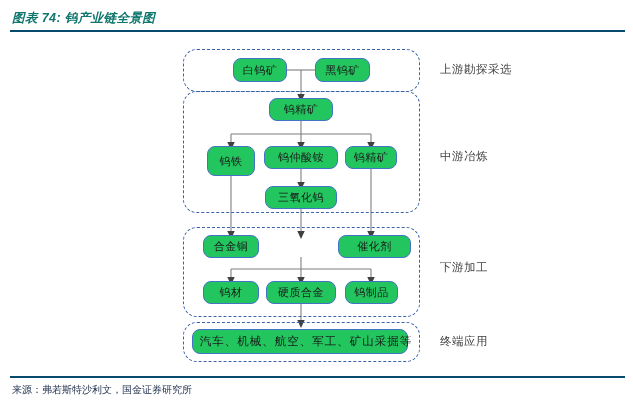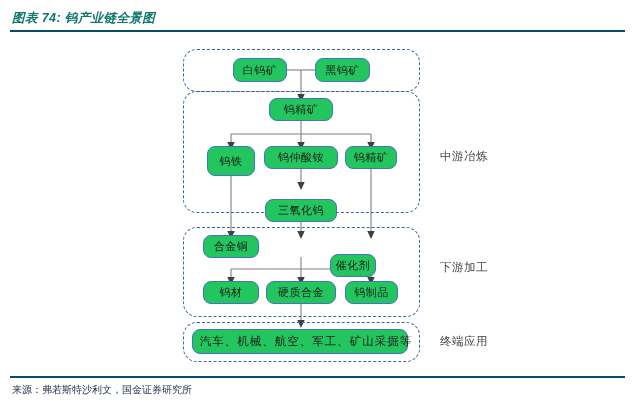--- a/index.html
+++ b/index.html
@@ -154,37 +154,38 @@
 
         <line x1="301" y1="267" x2="301" y2="288" marker-end="url(#ah)"></line>
       </g>
     </svg>
 
     <div class="stage-group" style="left:183px; top:13px; width:237px; height:43px;"></div>
 
     <div class="node" style="left:233px; top:22px; width:54px; height:24px;">白钨矿</div>
     <div class="node" style="left:315px; top:22px; width:55px; height:24px;">黑钨矿</div>
 
+    <div class="stage-label" style="left:440px; top:26px;">上游勘探采选</div>
 
     <div class="stage-group" style="left:183px; top:55px; width:237px; height:122px;"></div>
 
     <div class="node" style="left:269px; top:62px; width:64px; height:23px;">钨精矿</div>
 
     <div class="node" style="left:207px; top:110px; width:48px; height:30px;">钨铁</div>
     <div class="node" style="left:264px; top:110px; width:74px; height:23px;">钨仲酸铵</div>
     <div class="node" style="left:345px; top:110px; width:52px; height:23px;">钨精矿</div>
 
-    <div class="node" style="left:265px; top:150px; width:72px; height:23px;margin-top:13px;">三氧化钨</div>
+    <div class="node" style="left:265px; top:150px; width:72px; height:23px;">三氧化钨</div>
 
     <div class="stage-label" style="left:440px; top:113px;">中游冶炼</div>
 
     <div class="stage-group" style="left:183px; top:191px; width:237px; height:90px;"></div>
 
     <div class="node" style="left:203px; top:199px; width:56px; height:23px;">合金铜</div>
-    <div class="node" style="left:330px; top:199px; width:46px; height:23px;margin-top:19px;">催化剂</div>
+    <div class="node" style="left:338px; top:199px; width:73px; height:23px;">催化剂</div>
 
     <div class="node" style="left:203px; top:245px; width:56px; height:23px;">钨材</div>
     <div class="node" style="left:266px; top:245px; width:70px; height:23px;">硬质合金</div>
     <div class="node" style="left:345px; top:245px; width:53px; height:23px;">钨制品</div>
 
     <div class="stage-label" style="left:440px; top:224px;">下游加工</div>
 
     <div class="stage-group" style="left:183px; top:286px; width:237px; height:40px;"></div>
 
     <div class="node wide" style="left:192px; top:293px; width:216px; height:25px;padding-left:12px;">汽车、机械、航空、军工、矿山采掘等</div>

